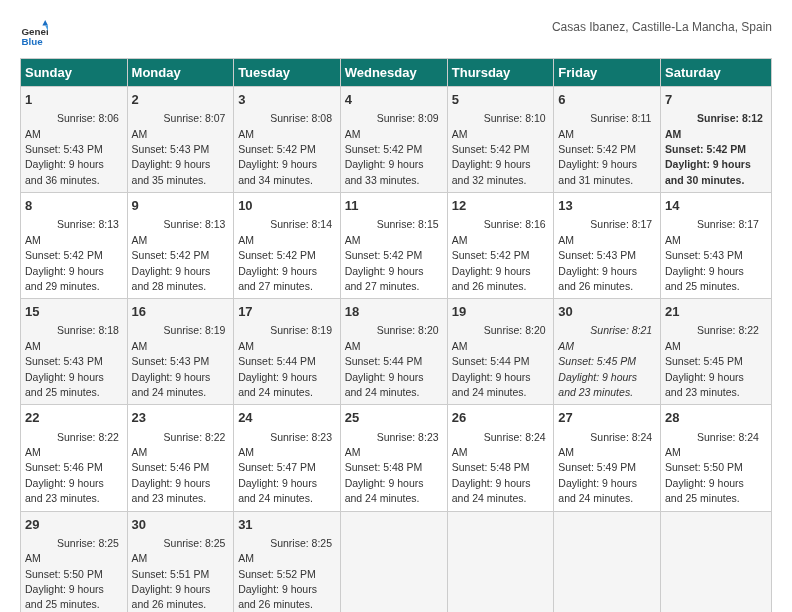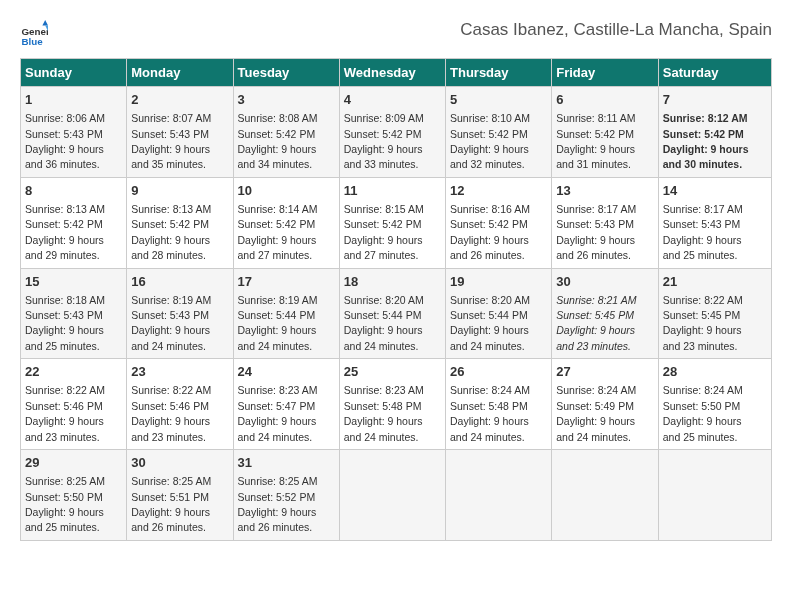--- a/index.html
+++ b/index.html
@@ -27,21 +27,21 @@
     }
     .title-area {
       text-align: right;
     }
     .main-title {
       font-size: 36px;
       font-weight: bold;
       color: #333;
     }
     .subtitle {
-      font-size: 17px;
+      font-size: 12px;
       color: #555;
     }
     table {
       width: 100%;
       border-collapse: collapse;
       font-size: 11px;
     }
     thead tr th {
       background-color: #0f766e;
       color: white;
@@ -66,20 +66,21 @@
     }
     .day-number {
       font-size: 13px;
       font-weight: bold;
       display: block;
       margin-bottom: 2px;
     }
     .day-info {
       font-size: 10.5px;
       color: #333;
+      margin-left: 32px;
     }
     td.empty {
       background-color: #f0f0f0;
     }
   </style>
 </head>
 <body>
 
 <div class="header-area">
   <div class="logo">

